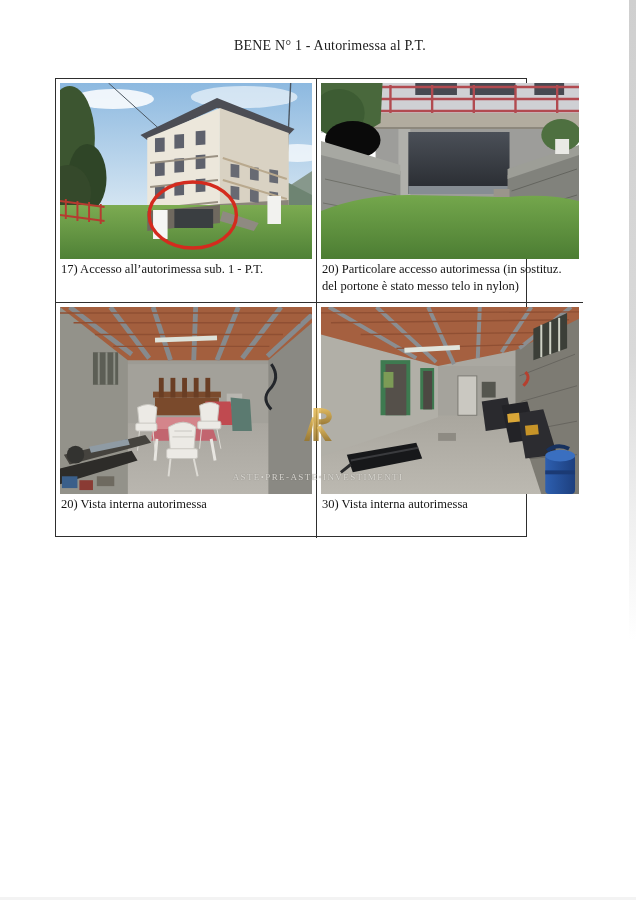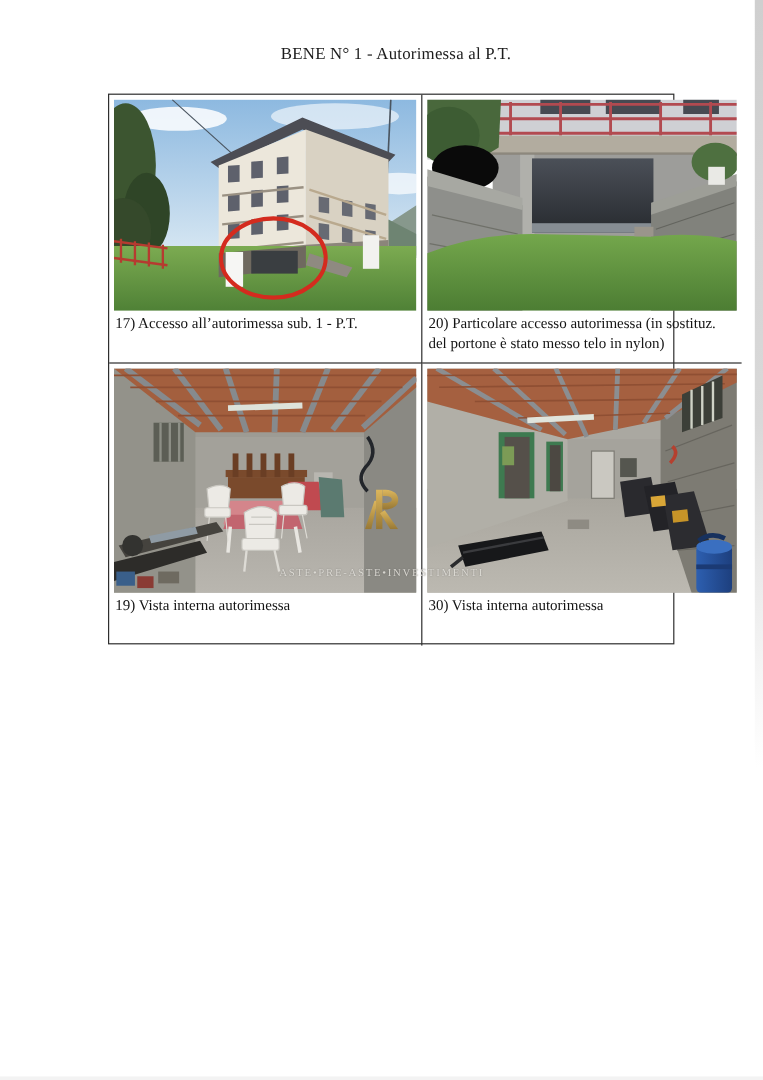--- a/index.html
+++ b/index.html
@@ -23,21 +23,20 @@
   }
   .photo-table{
     position:absolute;left:55px;top:78px;
     width:472px;height:459px;
     display:grid;
     grid-template-columns:261px 266px;
     grid-template-rows:224px 235px;
     border:1px solid #2e2e2e;
     box-sizing:border-box;
     background:#ffffff;
-    margin-left:35px;
   }
   .cell{
     box-sizing:border-box;
     padding:4px 4px 0 4px;
     overflow:hidden;
   }
   .cell.c0{border-right:1px solid #2e2e2e;}
   .cell.r0{border-bottom:1px solid #2e2e2e;}
   .photo{display:block;width:100%;}
   .photo svg{display:block;width:100%;height:100%;}
@@ -309,21 +308,21 @@
             <path d="M4 150 L88 130 L94 138 L10 160 Z" fill="#45433e"></path>
             <path d="M0 164 L74 146 L80 156 L0 180 Z" fill="#2d2c29"></path>
             <path d="M30 142 L70 134 L72 140 L32 148 Z" fill="#8f9ba4"></path>
             <circle cx="16" cy="150" r="9" fill="#333330"></circle>
             <rect x="2" y="172" width="16" height="12" fill="#3a5f8a"></rect>
             <rect x="20" y="176" width="14" height="10" fill="#8a3b34"></rect>
             <rect x="38" y="172" width="18" height="10" fill="#6e6a60"></rect>
           </g>
         </svg>
       </span>
-      <span class="caption">19) Vista interna autorimessa</span>
+      <span class="caption">20) Vista interna autorimessa</span>
     </div>
 
     <div class="cell c1 r1">
       <span class="photo ph-r1">
         <svg viewBox="0 0 260 190" preserveAspectRatio="none">
           <defs>
             <linearGradient id="floor4" x1="0" y1="0" x2="0" y2="1">
               <stop offset="0" stop-color="#a7a49c"></stop>
                 <stop offset="1" stop-color="#bcb9b1"></stop>
             </linearGradient>

